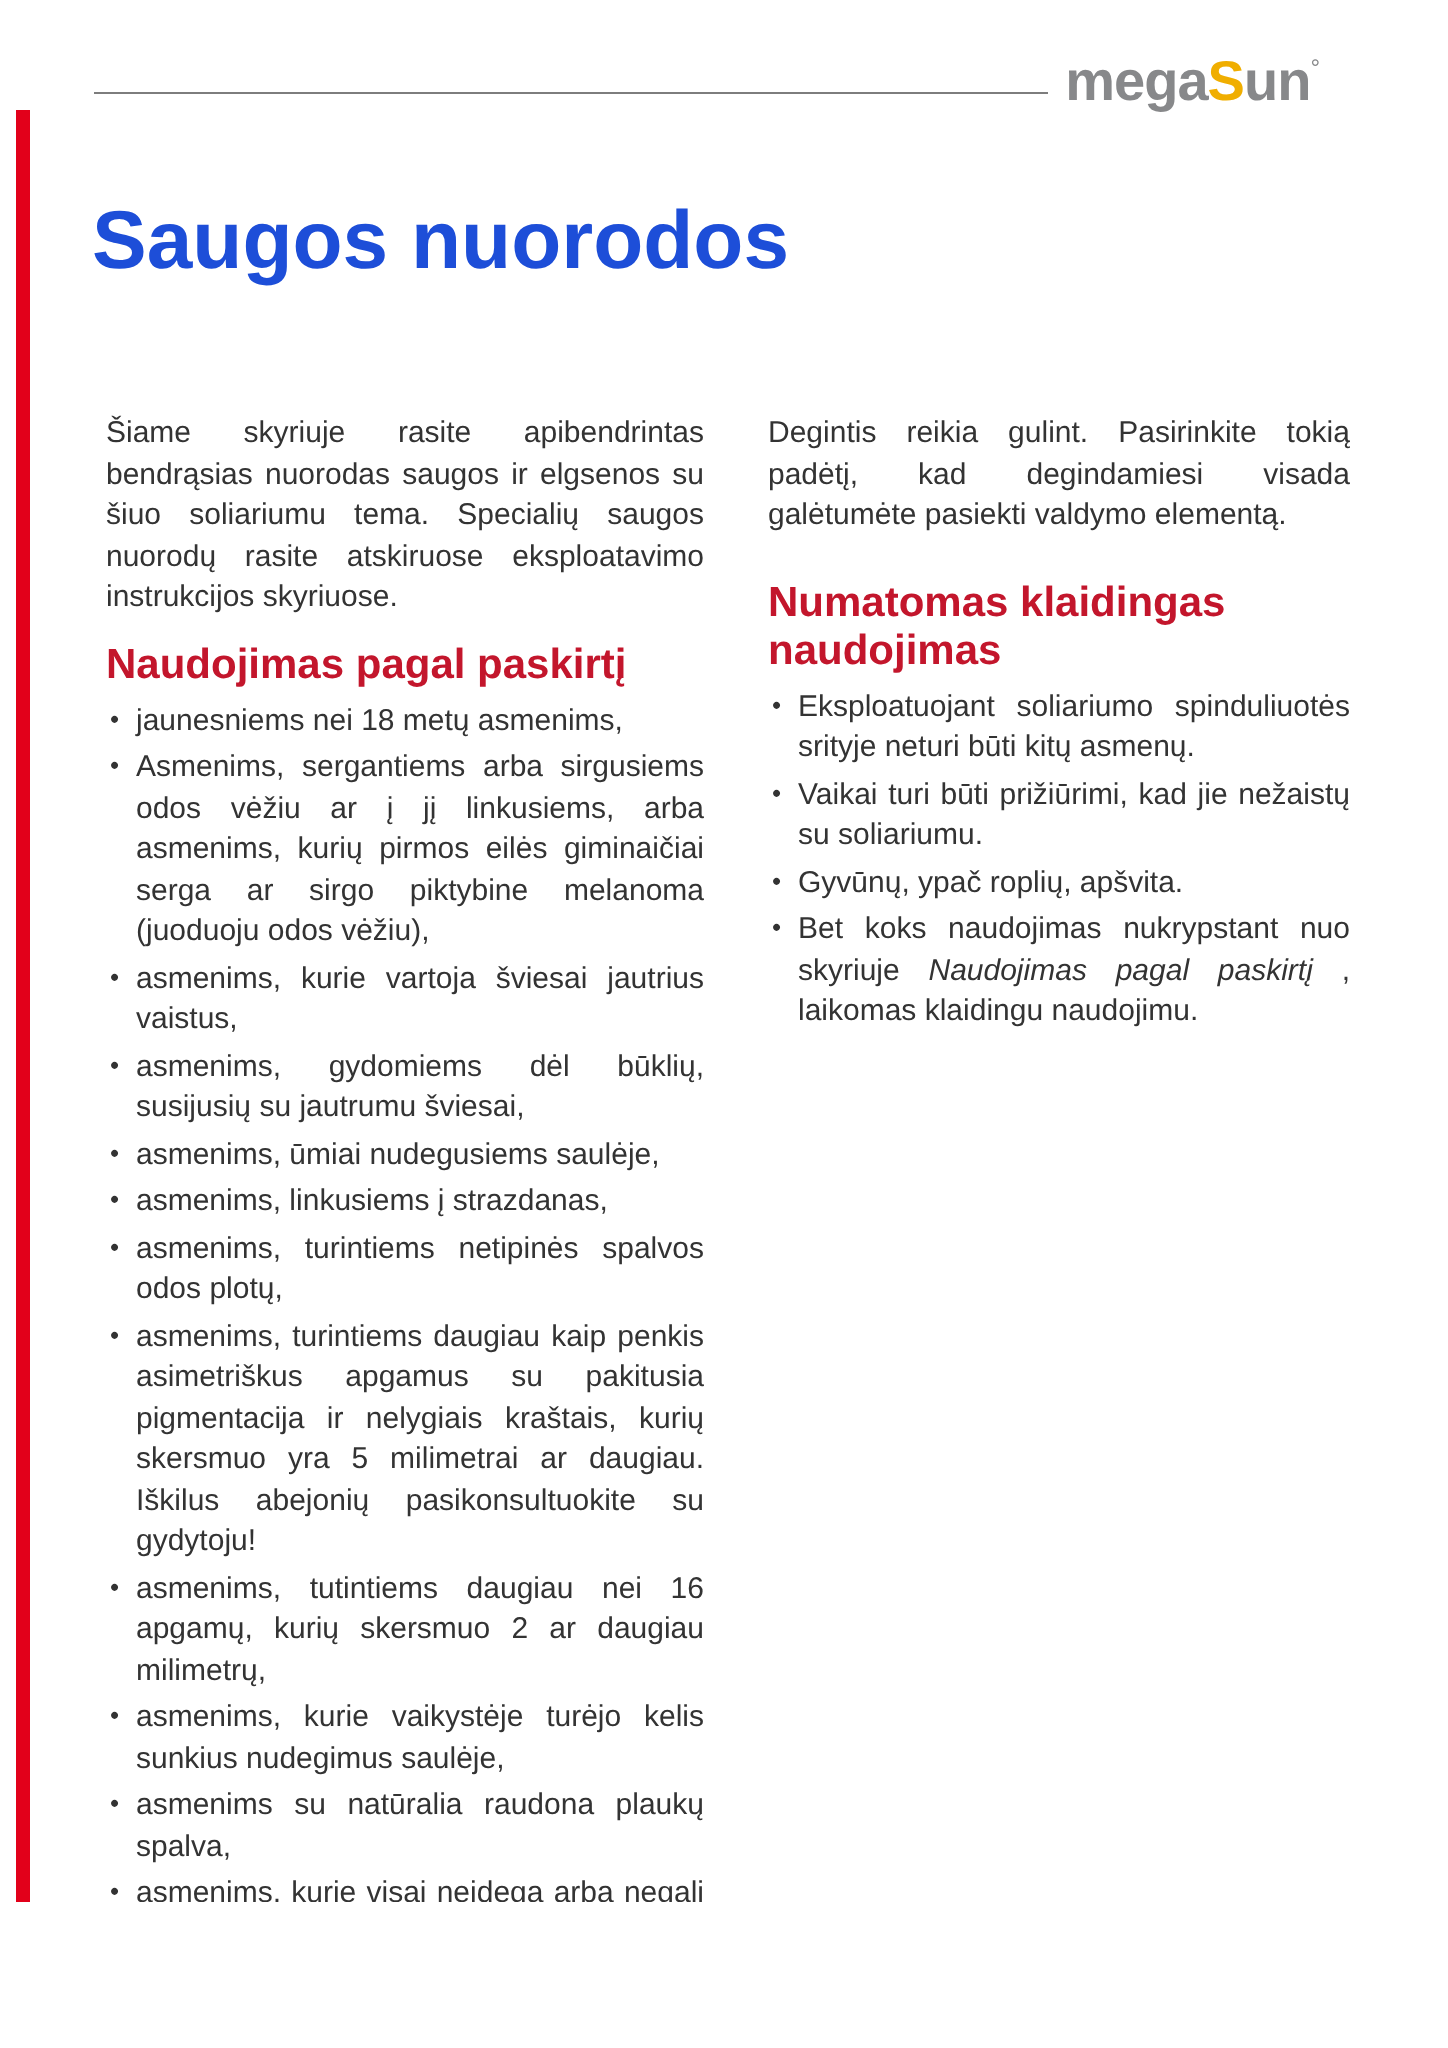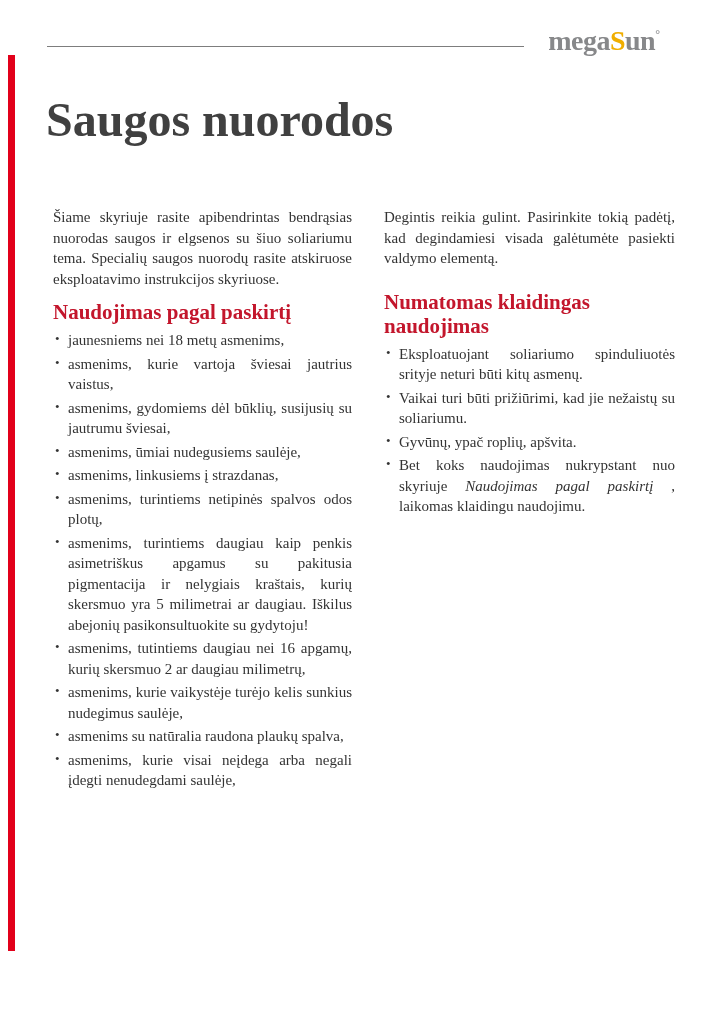--- a/index.html
+++ b/index.html
@@ -1,21 +1,21 @@
 <!DOCTYPE html>
 <html><head>
 <meta charset="utf-8">
 <style>
   html, body { margin: 0; padding: 0; background: #ffffff; }
   .page {
     position: relative;
     width: 724px;
     height: 951px;
     background: #ffffff;
-    font-family: Liberation Serif, serif;
+    font-family: Liberation Sans, sans-serif;
     color: #333333;
     overflow: hidden;
   }
   
   .red-bar {
     position: absolute;
     left: 8px;
     top: 55px;
     width: 7px;
     height: 950px;
@@ -47,24 +47,24 @@
     font-weight: normal;
     vertical-align: 12px;
     letter-spacing: 0;
   }
   
   .title {
     position: absolute;
     left: 46px;
     top: 96px;
     margin: 0;
-    font-size: 48px;
+    font-size: 41px;
     line-height: 48px;
     font-weight: bold;
-    color: #404040;
+    color: #1d4ed8;
     letter-spacing: 0px;
     white-space: nowrap;
   }
   
   .col {
     position: absolute;
     top: 207px;
     font-size: 15px;
     line-height: 20.5px;
     text-align: justify;
@@ -146,20 +146,21 @@
     <span>mega</span><span class="accent">S</span><span>un</span><span class="mark">°</span>
   </div>
 
   <h1 class="title">Saugos nuorodos</h1>
 
   <div class="col col-left">
     <p>Šiame skyriuje rasite apibendrintas bendrąsias nuorodas saugos ir elgsenos su šiuo soliariumu tema. Specialių saugos nuorodų rasite atskiruose eksploatavimo instrukcijos skyriuose.</p>
     <h2>Naudojimas pagal paskirtį</h2>
     <ul>
       <li>jaunesniems nei 18 metų asmenims,</li>
+      <li>Asmenims, sergantiems arba sirgusiems odos vėžiu ar į jį linkusiems, arba asmenims, kurių pirmos eilės giminaičiai serga ar sirgo piktybine melanoma (juoduoju odos vėžiu),</li>
       <li>asmenims, kurie vartoja šviesai jautrius vaistus,</li>
       <li>asmenims, gydomiems dėl būklių, susijusių su jautrumu šviesai,</li>
       <li>asmenims, ūmiai nudegusiems saulėje,</li>
       <li>asmenims, linkusiems į strazdanas,</li>
       <li>asmenims, turintiems netipinės spalvos odos plotų,</li>
       <li>asmenims, turintiems daugiau kaip penkis asimetriškus apgamus su pakitusia pigmentacija ir nelygiais kraštais, kurių skersmuo yra 5 milimetrai ar daugiau. Iškilus abejonių pasikonsultuokite su gydytoju!</li>
       <li>asmenims, tutintiems daugiau nei 16 apgamų, kurių skersmuo 2 ar daugiau milimetrų,</li>
       <li>asmenims, kurie vaikystėje turėjo kelis sunkius nudegimus saulėje,</li>
       <li>asmenims su natūralia raudona plaukų spalva,</li>
       <li>asmenims, kurie visai neįdega arba negali įdegti nenudegdami saulėje,</li>

